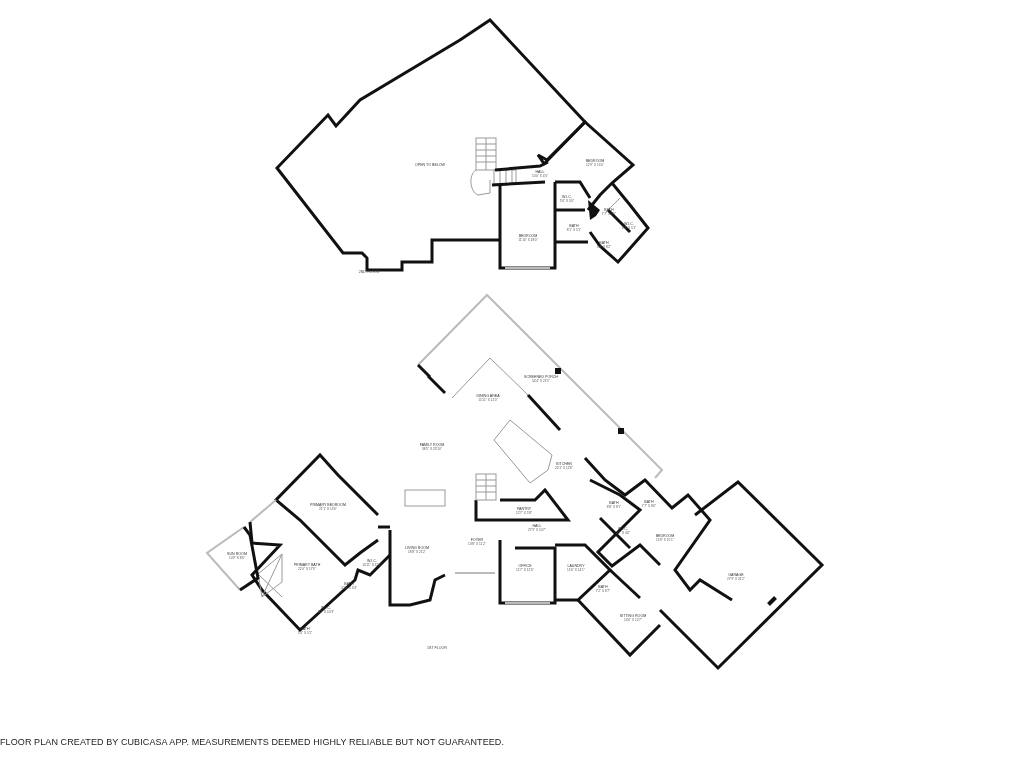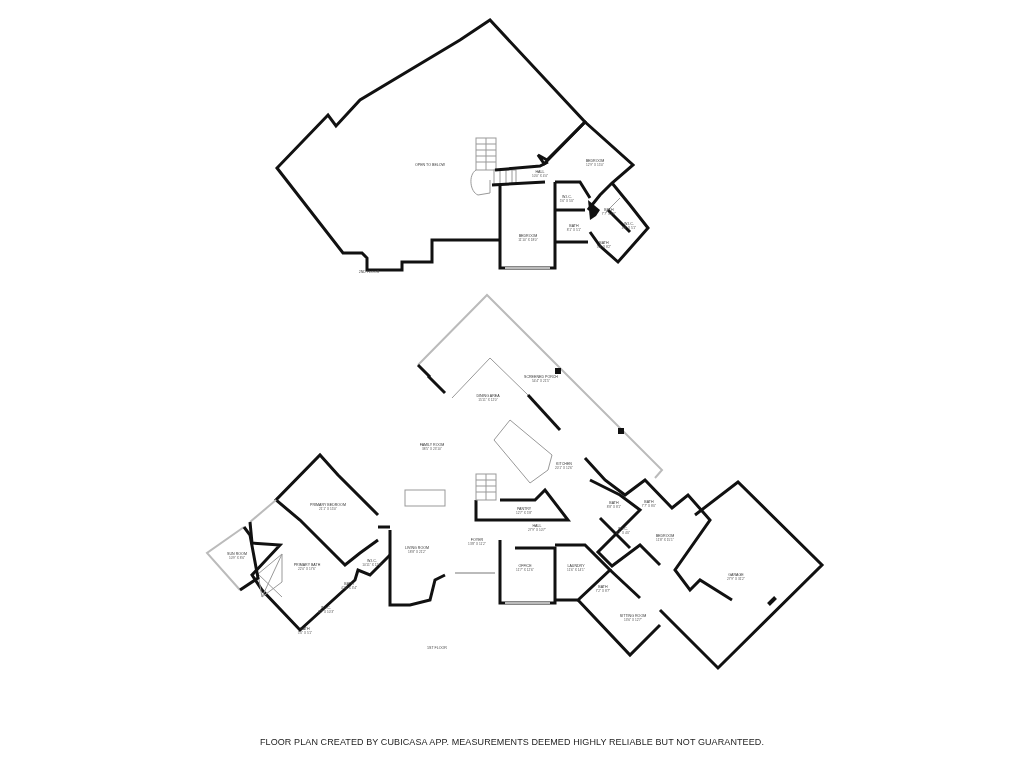--- a/index.html
+++ b/index.html
@@ -4,21 +4,21 @@
 <style>
   html,body{margin:0;padding:0;background:#ffffff;}
   body{width:1024px;height:768px;position:relative;overflow:hidden;font-family:"Liberation Sans",sans-serif;}
   svg{position:absolute;left:0;top:0;}
   .wall{fill:none;stroke:#111;stroke-width:3;stroke-linejoin:miter;}
   .thin{fill:none;stroke:#999;stroke-width:1;}
   .win{fill:none;stroke:#bbb;stroke-width:2;}
   .lbl{font-family:"Liberation Sans",sans-serif;font-size:3.6px;fill:#333;text-anchor:middle;}
   .dim{font-family:"Liberation Sans",sans-serif;font-size:3.2px;fill:#555;text-anchor:middle;}
   .floor-lbl{font-family:"Liberation Sans",sans-serif;font-size:3.6px;fill:#444;text-anchor:middle;}
-  .footer{position:absolute;left:0;width:1024px;top:737px;text-align:center;font-family:"Liberation Sans",sans-serif;font-size:9px;color:#222;letter-spacing:0.1px;}
+  .footer{position:absolute;left:0;width:1024px;top:737px;text-align:left;font-family:"Liberation Sans",sans-serif;font-size:9px;color:#222;letter-spacing:0.1px;}
 </style>
 </head>
 <body>
 
 <svg width="1024" height="768" viewBox="0 0 1024 768">
 
   <g>
 
     <polyline class="wall" points="500,240 460,240 452,240 432,240 432,262 402,262 402,270 367,270 367,258 362,253 343,253 277,168 328,115 336,126 360,100 460,40 490,20 585,122 547,160 538,155 545,165"></polyline>
 

